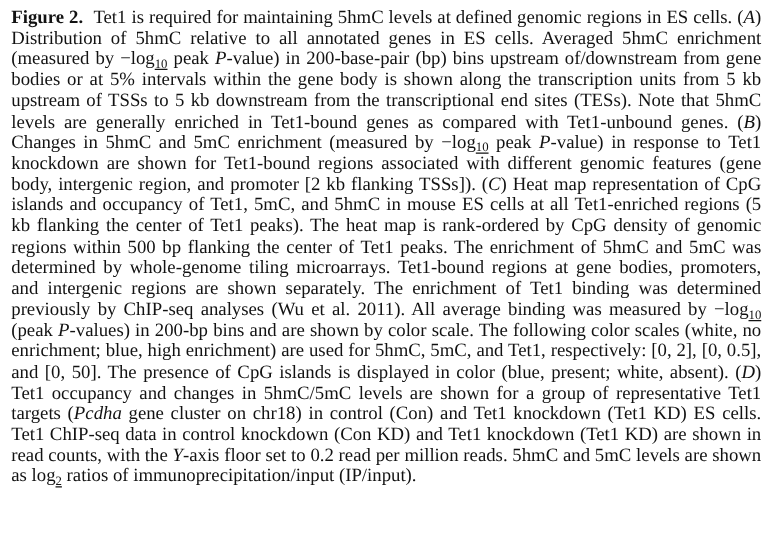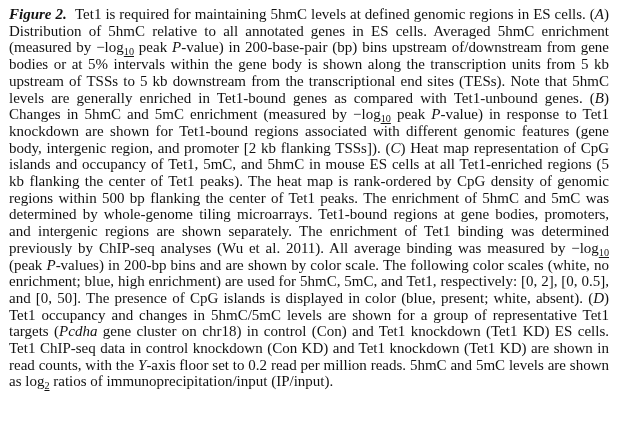--- a/index.html
+++ b/index.html
@@ -25,21 +25,20 @@
     font-size: 15px;
     line-height: 16.7px;
     color: #121212;
     text-align: justify;
     text-justify: inter-word;
     -webkit-font-smoothing: antialiased;
   }
   .caption .fig-label {
     font-weight: bold;
     margin-right: 0.55em;
-    font-style: italic;
   }
   .caption .seg-i {
     font-style: italic;
   }
   .caption .seg-sub {
     font-size: 0.68em;
     vertical-align: baseline;
     position: relative;
     top: 0.28em;
     line-height: 0;

